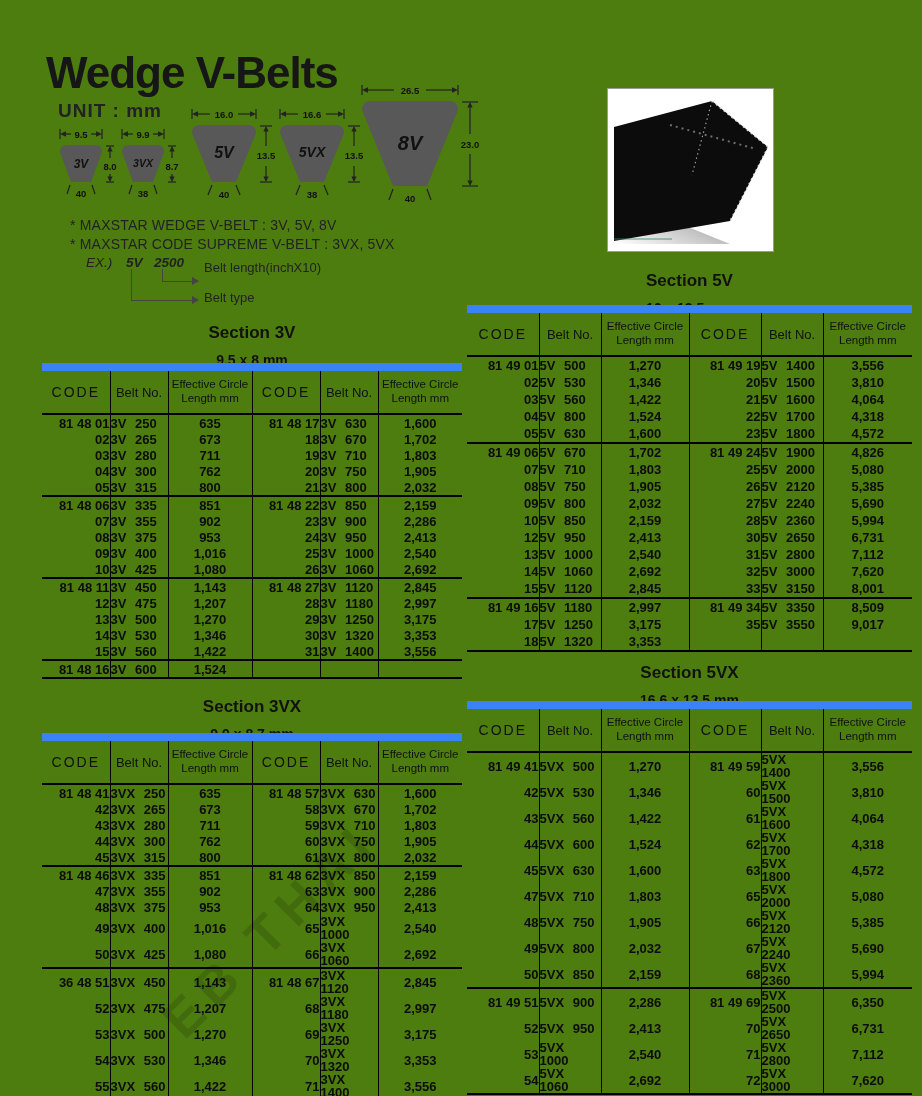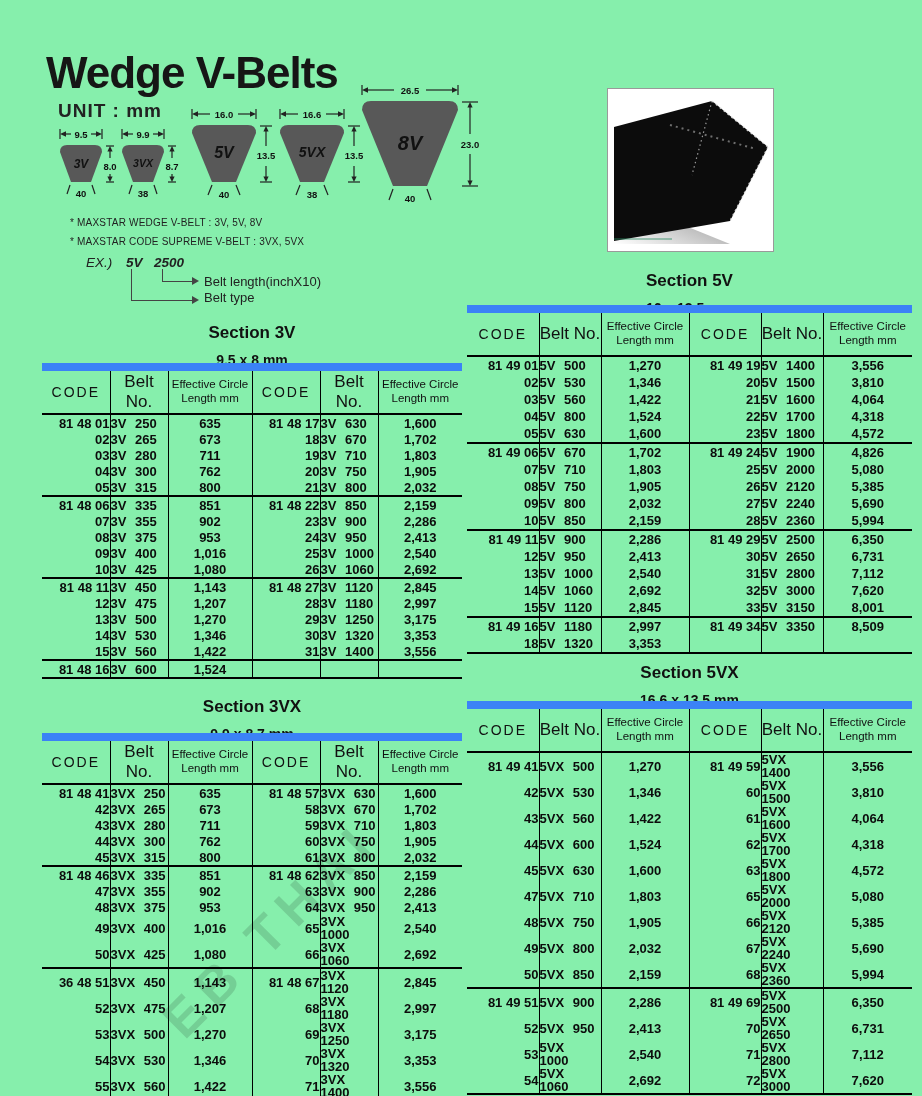--- a/index.html
+++ b/index.html
@@ -1,39 +1,39 @@
 <!DOCTYPE html>
 <html><head>
 <meta charset="utf-8">
 <style>
   html,body{margin:0;padding:0;background:#e8e8e8;}
   .page{
-    position:relative; width:922px; height:1096px; background:#86efac;
+    position:relative; width:922px; height:1096px; background:#4d7c0f;
     font-family:"Liberation Sans", sans-serif; color:#111; overflow:hidden;
   }
   .abs{position:absolute;}
   
   .title{
     left:46px; top:48px; font-size:44px; font-weight:bold; letter-spacing:-1px; color:#161616;
   }
   .unit{ left:58px; top:100px; font-size:19px; font-weight:bold; letter-spacing:1px; color:#222;}
-  .note{ left:70px; font-size:10px; color:#222; letter-spacing:.2px;}
+  .note{ left:70px; font-size:14px; color:#222; letter-spacing:.2px;}
   .n1{top:217px;} .n2{top:236px;}
   .ex-txt{ font-size:13.5px; color:#222;font-style:italic;}
   .ex-prefix{left:86px; top:255px;}
   .ex-type{left:126px; top:255px; font-weight:bold;}
   .ex-len{left:154px; top:255px; font-weight:bold;}
   .lline{ border-left:1px solid #444; border-bottom:1px solid #444;}
   .l1{left:162px; top:269px; width:30px; height:12px;}
   .l2{left:131px; top:269px; width:61px; height:31px;}
   .arrowhead{ width:0;height:0;border-left:7px solid #444;border-top:4px solid transparent;border-bottom:4px solid transparent;}
   .a1{left:192px; top:277px;}
   .a2{left:192px; top:296px;}
   .ex-label{ font-size:13px; color:#222;}
-  .lab1{left:204px; top:274px;}
+  .lab1{left:204px; top:260px;}
   .lab2{left:204px; top:290px;}
   
   .photo{ left:607px; top:88px; width:165px; height:162px; border:1px solid #9a9a9a; background:#fff;}
   
   .diag{position:absolute;}
   .diag text{font-family:"Liberation Sans", sans-serif; fill:#111;}
   .dim{stroke:#222; stroke-width:1.2; fill:none;}
   .dimtxt{font-size:9.5px; font-weight:bold;}
   .belt-label{fill:#fff; font-weight:bold; font-style:italic; text-anchor:middle;}
   .shape{fill:#585858;}
@@ -49,21 +49,21 @@
   }
   
   .sec-title{ position:absolute; text-align:center; font-weight:bold; color:#111;}
   .sec-title .tl1{font-size:17px;}
   .sec-title .tl2{font-size:14px; margin-top:9px;}
   table.belt{ position:absolute; border-collapse:collapse; table-layout:fixed;
     border-top:8px solid #3b82f6; border-bottom:2px solid #000; background:transparent;}
   table.belt th, table.belt td{ border-right:1px solid #000; overflow:hidden; padding:0;}
   table.belt th:last-child, table.belt td:last-child{border-right:none;}
   table.belt th{
-    font-weight:normal; font-size:17px; height:42px; vertical-align:middle;
+    font-weight:normal; font-size:13px; height:42px; vertical-align:middle;
     text-align:center; white-space:pre-line; border-bottom:2px solid #000; color:#111;
   }
   table.belt th.c0, table.belt th.c3{font-size:14px; letter-spacing:2px;}
   table.belt th.c2, table.belt th.c5{font-size:11.5px; line-height:1.2;}
   table.belt td{ font-weight:bold; font-size:13px; height:16px; line-height:1; color:#0c0c0c;}
   table.rt td{height:17px;}
   td.c0, td.c3{text-align:right; padding-right:9px;}
   td.c1, td.c4{text-align:left; padding-left:5px; word-spacing:5px;}
   td.c2, td.c5{text-align:center;}
   tr.group-start td{border-top:2px solid #000;}
@@ -494,28 +494,20 @@
           <td class="c5">5,690</td>
         </tr>
         <tr>
           <td class="c0">10</td>
           <td class="c1">5V 850</td>
           <td class="c2">2,159</td>
           <td class="c3">28</td>
           <td class="c4">5V 2360</td>
           <td class="c5">5,994</td>
         </tr>
-        <tr class="group-start">
-          <td class="c0">81 49 11</td>
-          <td class="c1">5V 900</td>
-          <td class="c2">2,286</td>
-          <td class="c3">81 49 29</td>
-          <td class="c4">5V 2500</td>
-          <td class="c5">6,350</td>
-        </tr>
         <tr>
           <td class="c0">12</td>
           <td class="c1">5V 950</td>
           <td class="c2">2,413</td>
           <td class="c3">30</td>
           <td class="c4">5V 2650</td>
           <td class="c5">6,731</td>
         </tr>
         <tr>
           <td class="c0">13</td>
@@ -541,20 +533,28 @@
           <td class="c4">5V 3150</td>
           <td class="c5">8,001</td>
         </tr>
         <tr class="group-start">
           <td class="c0">81 49 16</td>
           <td class="c1">5V 1180</td>
           <td class="c2">2,997</td>
           <td class="c3">81 49 34</td>
           <td class="c4">5V 3350</td>
           <td class="c5">8,509</td>
+        </tr>
+        <tr>
+          <td class="c0">17</td>
+          <td class="c1">5V 1250</td>
+          <td class="c2">3,175</td>
+          <td class="c3">35</td>
+          <td class="c4">5V 3550</td>
+          <td class="c5">9,017</td>
         </tr>
         <tr>
           <td class="c0">18</td>
           <td class="c1">5V 1320</td>
           <td class="c2">3,353</td>
           <td class="c3"></td>
           <td class="c4"></td>
           <td class="c5"></td>
         </tr>
       </tbody>

